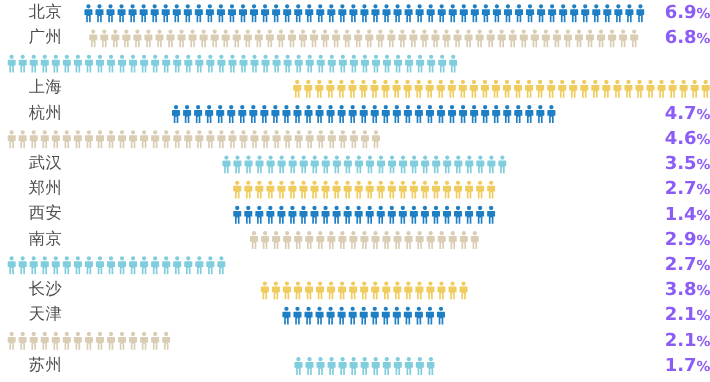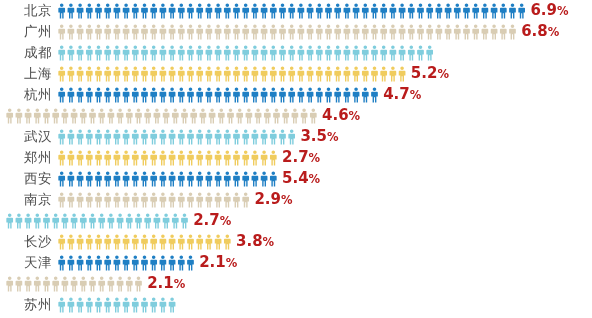--- a/index.html
+++ b/index.html
@@ -18,20 +18,21 @@
   .rows {
     position: absolute;
     left: 0;
     top: 0;
     width: 592px;
   }
   .row {
     display: flex;
     align-items: center;
     height: 21px;
+    justify-content: space-between;
   }
   .row-label {
     width: 52px;
     flex: 0 0 52px;
     text-align: right;
     font-size: 13.5px;
     color: #4d4d4d;
     letter-spacing: 0.5px;
     line-height: 21px;
     white-space: nowrap;
@@ -46,21 +47,21 @@
   }
   .icons-strip {
     display: block;
     height: 16px;
   }
   .row-value {
     flex: 0 0 auto;
     margin-left: 5px;
     font-size: 15px;
     font-weight: bold;
-    color: #b91c1c;
+    color: #8b5cf6;
     line-height: 21px;
     white-space: nowrap;
     font-family: "DejaVu Sans", "Liberation Sans", sans-serif;
   }
   .row-value .pct {
     font-size: 11.5px;
   }
 </style>
 </head>
 <body>
@@ -178,21 +179,20 @@
             <path d="M3.7 0.55 C2.72 0.55 1.95 1.33 1.95 2.3 C1.95 3.28 2.72 4.05 3.7 4.05 C4.68 4.05 5.45 3.28 5.45 2.3 C5.45 1.33 4.68 0.55 3.7 0.55 Z M1.15 4.75 L6.25 4.75 C6.72 4.75 7.05 5.1 7.05 5.6 L7.05 9.5 L5.6 9.5 L5.6 9.45 L5.6 15.45 L4.2 15.45 L4.2 10.3 L3.2 10.3 L3.2 15.45 L1.8 15.45 L1.8 9.45 L0.35 9.45 L0.35 5.6 C0.35 5.1 0.68 4.75 1.15 4.75 Z" fill="#d9cdb4" transform="translate(414.00,0)"></path>
             <path d="M3.7 0.55 C2.72 0.55 1.95 1.33 1.95 2.3 C1.95 3.28 2.72 4.05 3.7 4.05 C4.68 4.05 5.45 3.28 5.45 2.3 C5.45 1.33 4.68 0.55 3.7 0.55 Z M1.15 4.75 L6.25 4.75 C6.72 4.75 7.05 5.1 7.05 5.6 L7.05 9.5 L5.6 9.5 L5.6 9.45 L5.6 15.45 L4.2 15.45 L4.2 10.3 L3.2 10.3 L3.2 15.45 L1.8 15.45 L1.8 9.45 L0.35 9.45 L0.35 5.6 C0.35 5.1 0.68 4.75 1.15 4.75 Z" fill="#d9cdb4" transform="translate(423.20,0)"></path>
             <path d="M3.7 0.55 C2.72 0.55 1.95 1.33 1.95 2.3 C1.95 3.28 2.72 4.05 3.7 4.05 C4.68 4.05 5.45 3.28 5.45 2.3 C5.45 1.33 4.68 0.55 3.7 0.55 Z M1.15 4.75 L6.25 4.75 C6.72 4.75 7.05 5.1 7.05 5.6 L7.05 9.5 L5.6 9.5 L5.6 9.45 L5.6 15.45 L4.2 15.45 L4.2 10.3 L3.2 10.3 L3.2 15.45 L1.8 15.45 L1.8 9.45 L0.35 9.45 L0.35 5.6 C0.35 5.1 0.68 4.75 1.15 4.75 Z" fill="#d9cdb4" transform="translate(432.40,0)"></path>
             <path d="M3.7 0.55 C2.72 0.55 1.95 1.33 1.95 2.3 C1.95 3.28 2.72 4.05 3.7 4.05 C4.68 4.05 5.45 3.28 5.45 2.3 C5.45 1.33 4.68 0.55 3.7 0.55 Z M1.15 4.75 L6.25 4.75 C6.72 4.75 7.05 5.1 7.05 5.6 L7.05 9.5 L5.6 9.5 L5.6 9.45 L5.6 15.45 L4.2 15.45 L4.2 10.3 L3.2 10.3 L3.2 15.45 L1.8 15.45 L1.8 9.45 L0.35 9.45 L0.35 5.6 C0.35 5.1 0.68 4.75 1.15 4.75 Z" fill="#d9cdb4" transform="translate(441.60,0)"></path>
             <path d="M3.7 0.55 C2.72 0.55 1.95 1.33 1.95 2.3 C1.95 3.28 2.72 4.05 3.7 4.05 C4.68 4.05 5.45 3.28 5.45 2.3 C5.45 1.33 4.68 0.55 3.7 0.55 Z M1.15 4.75 L6.25 4.75 C6.72 4.75 7.05 5.1 7.05 5.6 L7.05 9.5 L5.6 9.5 L5.6 9.45 L5.6 15.45 L4.2 15.45 L4.2 10.3 L3.2 10.3 L3.2 15.45 L1.8 15.45 L1.8 9.45 L0.35 9.45 L0.35 5.6 C0.35 5.1 0.68 4.75 1.15 4.75 Z" fill="#d9cdb4" transform="translate(450.80,0)"></path>
           </svg>
         </div>
         <div class="row-value"><span>6.8</span><span class="pct">%</span></div>
       </div>
       <div class="row">
-        <div class="row-label">成都</div>
         <div class="row-icons">
           <svg class="icons-strip" width="375.40" height="16" viewBox="0 0 375.40 16">
             <path d="M3.7 0.55 C2.72 0.55 1.95 1.33 1.95 2.3 C1.95 3.28 2.72 4.05 3.7 4.05 C4.68 4.05 5.45 3.28 5.45 2.3 C5.45 1.33 4.68 0.55 3.7 0.55 Z M1.15 4.75 L6.25 4.75 C6.72 4.75 7.05 5.1 7.05 5.6 L7.05 9.5 L5.6 9.5 L5.6 9.45 L5.6 15.45 L4.2 15.45 L4.2 10.3 L3.2 10.3 L3.2 15.45 L1.8 15.45 L1.8 9.45 L0.35 9.45 L0.35 5.6 C0.35 5.1 0.68 4.75 1.15 4.75 Z" fill="#7fcddd" transform="translate(0.00,0)"></path>
             <path d="M3.7 0.55 C2.72 0.55 1.95 1.33 1.95 2.3 C1.95 3.28 2.72 4.05 3.7 4.05 C4.68 4.05 5.45 3.28 5.45 2.3 C5.45 1.33 4.68 0.55 3.7 0.55 Z M1.15 4.75 L6.25 4.75 C6.72 4.75 7.05 5.1 7.05 5.6 L7.05 9.5 L5.6 9.5 L5.6 9.45 L5.6 15.45 L4.2 15.45 L4.2 10.3 L3.2 10.3 L3.2 15.45 L1.8 15.45 L1.8 9.45 L0.35 9.45 L0.35 5.6 C0.35 5.1 0.68 4.75 1.15 4.75 Z" fill="#7fcddd" transform="translate(9.20,0)"></path>
             <path d="M3.7 0.55 C2.72 0.55 1.95 1.33 1.95 2.3 C1.95 3.28 2.72 4.05 3.7 4.05 C4.68 4.05 5.45 3.28 5.45 2.3 C5.45 1.33 4.68 0.55 3.7 0.55 Z M1.15 4.75 L6.25 4.75 C6.72 4.75 7.05 5.1 7.05 5.6 L7.05 9.5 L5.6 9.5 L5.6 9.45 L5.6 15.45 L4.2 15.45 L4.2 10.3 L3.2 10.3 L3.2 15.45 L1.8 15.45 L1.8 9.45 L0.35 9.45 L0.35 5.6 C0.35 5.1 0.68 4.75 1.15 4.75 Z" fill="#7fcddd" transform="translate(18.40,0)"></path>
             <path d="M3.7 0.55 C2.72 0.55 1.95 1.33 1.95 2.3 C1.95 3.28 2.72 4.05 3.7 4.05 C4.68 4.05 5.45 3.28 5.45 2.3 C5.45 1.33 4.68 0.55 3.7 0.55 Z M1.15 4.75 L6.25 4.75 C6.72 4.75 7.05 5.1 7.05 5.6 L7.05 9.5 L5.6 9.5 L5.6 9.45 L5.6 15.45 L4.2 15.45 L4.2 10.3 L3.2 10.3 L3.2 15.45 L1.8 15.45 L1.8 9.45 L0.35 9.45 L0.35 5.6 C0.35 5.1 0.68 4.75 1.15 4.75 Z" fill="#7fcddd" transform="translate(27.60,0)"></path>
             <path d="M3.7 0.55 C2.72 0.55 1.95 1.33 1.95 2.3 C1.95 3.28 2.72 4.05 3.7 4.05 C4.68 4.05 5.45 3.28 5.45 2.3 C5.45 1.33 4.68 0.55 3.7 0.55 Z M1.15 4.75 L6.25 4.75 C6.72 4.75 7.05 5.1 7.05 5.6 L7.05 9.5 L5.6 9.5 L5.6 9.45 L5.6 15.45 L4.2 15.45 L4.2 10.3 L3.2 10.3 L3.2 15.45 L1.8 15.45 L1.8 9.45 L0.35 9.45 L0.35 5.6 C0.35 5.1 0.68 4.75 1.15 4.75 Z" fill="#7fcddd" transform="translate(36.80,0)"></path>
             <path d="M3.7 0.55 C2.72 0.55 1.95 1.33 1.95 2.3 C1.95 3.28 2.72 4.05 3.7 4.05 C4.68 4.05 5.45 3.28 5.45 2.3 C5.45 1.33 4.68 0.55 3.7 0.55 Z M1.15 4.75 L6.25 4.75 C6.72 4.75 7.05 5.1 7.05 5.6 L7.05 9.5 L5.6 9.5 L5.6 9.45 L5.6 15.45 L4.2 15.45 L4.2 10.3 L3.2 10.3 L3.2 15.45 L1.8 15.45 L1.8 9.45 L0.35 9.45 L0.35 5.6 C0.35 5.1 0.68 4.75 1.15 4.75 Z" fill="#7fcddd" transform="translate(46.00,0)"></path>
             <path d="M3.7 0.55 C2.72 0.55 1.95 1.33 1.95 2.3 C1.95 3.28 2.72 4.05 3.7 4.05 C4.68 4.05 5.45 3.28 5.45 2.3 C5.45 1.33 4.68 0.55 3.7 0.55 Z M1.15 4.75 L6.25 4.75 C6.72 4.75 7.05 5.1 7.05 5.6 L7.05 9.5 L5.6 9.5 L5.6 9.45 L5.6 15.45 L4.2 15.45 L4.2 10.3 L3.2 10.3 L3.2 15.45 L1.8 15.45 L1.8 9.45 L0.35 9.45 L0.35 5.6 C0.35 5.1 0.68 4.75 1.15 4.75 Z" fill="#7fcddd" transform="translate(55.20,0)"></path>
             <path d="M3.7 0.55 C2.72 0.55 1.95 1.33 1.95 2.3 C1.95 3.28 2.72 4.05 3.7 4.05 C4.68 4.05 5.45 3.28 5.45 2.3 C5.45 1.33 4.68 0.55 3.7 0.55 Z M1.15 4.75 L6.25 4.75 C6.72 4.75 7.05 5.1 7.05 5.6 L7.05 9.5 L5.6 9.5 L5.6 9.45 L5.6 15.45 L4.2 15.45 L4.2 10.3 L3.2 10.3 L3.2 15.45 L1.8 15.45 L1.8 9.45 L0.35 9.45 L0.35 5.6 C0.35 5.1 0.68 4.75 1.15 4.75 Z" fill="#7fcddd" transform="translate(64.40,0)"></path>
@@ -269,21 +269,20 @@
             <path d="M3.7 0.55 C2.72 0.55 1.95 1.33 1.95 2.3 C1.95 3.28 2.72 4.05 3.7 4.05 C4.68 4.05 5.45 3.28 5.45 2.3 C5.45 1.33 4.68 0.55 3.7 0.55 Z M1.15 4.75 L6.25 4.75 C6.72 4.75 7.05 5.1 7.05 5.6 L7.05 9.5 L5.6 9.5 L5.6 9.45 L5.6 15.45 L4.2 15.45 L4.2 10.3 L3.2 10.3 L3.2 15.45 L1.8 15.45 L1.8 9.45 L0.35 9.45 L0.35 5.6 C0.35 5.1 0.68 4.75 1.15 4.75 Z" fill="#f0cc5e" transform="translate(276.00,0)"></path>
             <path d="M3.7 0.55 C2.72 0.55 1.95 1.33 1.95 2.3 C1.95 3.28 2.72 4.05 3.7 4.05 C4.68 4.05 5.45 3.28 5.45 2.3 C5.45 1.33 4.68 0.55 3.7 0.55 Z M1.15 4.75 L6.25 4.75 C6.72 4.75 7.05 5.1 7.05 5.6 L7.05 9.5 L5.6 9.5 L5.6 9.45 L5.6 15.45 L4.2 15.45 L4.2 10.3 L3.2 10.3 L3.2 15.45 L1.8 15.45 L1.8 9.45 L0.35 9.45 L0.35 5.6 C0.35 5.1 0.68 4.75 1.15 4.75 Z" fill="#f0cc5e" transform="translate(285.20,0)"></path>
             <path d="M3.7 0.55 C2.72 0.55 1.95 1.33 1.95 2.3 C1.95 3.28 2.72 4.05 3.7 4.05 C4.68 4.05 5.45 3.28 5.45 2.3 C5.45 1.33 4.68 0.55 3.7 0.55 Z M1.15 4.75 L6.25 4.75 C6.72 4.75 7.05 5.1 7.05 5.6 L7.05 9.5 L5.6 9.5 L5.6 9.45 L5.6 15.45 L4.2 15.45 L4.2 10.3 L3.2 10.3 L3.2 15.45 L1.8 15.45 L1.8 9.45 L0.35 9.45 L0.35 5.6 C0.35 5.1 0.68 4.75 1.15 4.75 Z" fill="#f0cc5e" transform="translate(294.40,0)"></path>
             <path d="M3.7 0.55 C2.72 0.55 1.95 1.33 1.95 2.3 C1.95 3.28 2.72 4.05 3.7 4.05 C4.68 4.05 5.45 3.28 5.45 2.3 C5.45 1.33 4.68 0.55 3.7 0.55 Z M1.15 4.75 L6.25 4.75 C6.72 4.75 7.05 5.1 7.05 5.6 L7.05 9.5 L5.6 9.5 L5.6 9.45 L5.6 15.45 L4.2 15.45 L4.2 10.3 L3.2 10.3 L3.2 15.45 L1.8 15.45 L1.8 9.45 L0.35 9.45 L0.35 5.6 C0.35 5.1 0.68 4.75 1.15 4.75 Z" fill="#f0cc5e" transform="translate(303.60,0)"></path>
             <path d="M3.7 0.55 C2.72 0.55 1.95 1.33 1.95 2.3 C1.95 3.28 2.72 4.05 3.7 4.05 C4.68 4.05 5.45 3.28 5.45 2.3 C5.45 1.33 4.68 0.55 3.7 0.55 Z M1.15 4.75 L6.25 4.75 C6.72 4.75 7.05 5.1 7.05 5.6 L7.05 9.5 L5.6 9.5 L5.6 9.45 L5.6 15.45 L4.2 15.45 L4.2 10.3 L3.2 10.3 L3.2 15.45 L1.8 15.45 L1.8 9.45 L0.35 9.45 L0.35 5.6 C0.35 5.1 0.68 4.75 1.15 4.75 Z" fill="#f0cc5e" transform="translate(312.80,0)"></path>
             <path d="M3.7 0.55 C2.72 0.55 1.95 1.33 1.95 2.3 C1.95 3.28 2.72 4.05 3.7 4.05 C4.68 4.05 5.45 3.28 5.45 2.3 C5.45 1.33 4.68 0.55 3.7 0.55 Z M1.15 4.75 L6.25 4.75 C6.72 4.75 7.05 5.1 7.05 5.6 L7.05 9.5 L5.6 9.5 L5.6 9.45 L5.6 15.45 L4.2 15.45 L4.2 10.3 L3.2 10.3 L3.2 15.45 L1.8 15.45 L1.8 9.45 L0.35 9.45 L0.35 5.6 C0.35 5.1 0.68 4.75 1.15 4.75 Z" fill="#f0cc5e" transform="translate(322.00,0)"></path>
             <path d="M3.7 0.55 C2.72 0.55 1.95 1.33 1.95 2.3 C1.95 3.28 2.72 4.05 3.7 4.05 C4.68 4.05 5.45 3.28 5.45 2.3 C5.45 1.33 4.68 0.55 3.7 0.55 Z M1.15 4.75 L6.25 4.75 C6.72 4.75 7.05 5.1 7.05 5.6 L7.05 9.5 L5.6 9.5 L5.6 9.45 L5.6 15.45 L4.2 15.45 L4.2 10.3 L3.2 10.3 L3.2 15.45 L1.8 15.45 L1.8 9.45 L0.35 9.45 L0.35 5.6 C0.35 5.1 0.68 4.75 1.15 4.75 Z" fill="#f0cc5e" transform="translate(331.20,0)"></path>
             <path d="M3.7 0.55 C2.72 0.55 1.95 1.33 1.95 2.3 C1.95 3.28 2.72 4.05 3.7 4.05 C4.68 4.05 5.45 3.28 5.45 2.3 C5.45 1.33 4.68 0.55 3.7 0.55 Z M1.15 4.75 L6.25 4.75 C6.72 4.75 7.05 5.1 7.05 5.6 L7.05 9.5 L5.6 9.5 L5.6 9.45 L5.6 15.45 L4.2 15.45 L4.2 10.3 L3.2 10.3 L3.2 15.45 L1.8 15.45 L1.8 9.45 L0.35 9.45 L0.35 5.6 C0.35 5.1 0.68 4.75 1.15 4.75 Z" fill="#f0cc5e" transform="translate(340.40,0)"></path>
           </svg>
         </div>
-        <div class="row-value"><span>5.2</span><span class="pct">%</span></div>
       </div>
       <div class="row">
         <div class="row-label">杭州</div>
         <div class="row-icons">
           <svg class="icons-strip" width="320.20" height="16" viewBox="0 0 320.20 16">
             <path d="M3.7 0.55 C2.72 0.55 1.95 1.33 1.95 2.3 C1.95 3.28 2.72 4.05 3.7 4.05 C4.68 4.05 5.45 3.28 5.45 2.3 C5.45 1.33 4.68 0.55 3.7 0.55 Z M1.15 4.75 L6.25 4.75 C6.72 4.75 7.05 5.1 7.05 5.6 L7.05 9.5 L5.6 9.5 L5.6 9.45 L5.6 15.45 L4.2 15.45 L4.2 10.3 L3.2 10.3 L3.2 15.45 L1.8 15.45 L1.8 9.45 L0.35 9.45 L0.35 5.6 C0.35 5.1 0.68 4.75 1.15 4.75 Z" fill="#1f7fc4" transform="translate(0.00,0)"></path>
             <path d="M3.7 0.55 C2.72 0.55 1.95 1.33 1.95 2.3 C1.95 3.28 2.72 4.05 3.7 4.05 C4.68 4.05 5.45 3.28 5.45 2.3 C5.45 1.33 4.68 0.55 3.7 0.55 Z M1.15 4.75 L6.25 4.75 C6.72 4.75 7.05 5.1 7.05 5.6 L7.05 9.5 L5.6 9.5 L5.6 9.45 L5.6 15.45 L4.2 15.45 L4.2 10.3 L3.2 10.3 L3.2 15.45 L1.8 15.45 L1.8 9.45 L0.35 9.45 L0.35 5.6 C0.35 5.1 0.68 4.75 1.15 4.75 Z" fill="#1f7fc4" transform="translate(9.20,0)"></path>
             <path d="M3.7 0.55 C2.72 0.55 1.95 1.33 1.95 2.3 C1.95 3.28 2.72 4.05 3.7 4.05 C4.68 4.05 5.45 3.28 5.45 2.3 C5.45 1.33 4.68 0.55 3.7 0.55 Z M1.15 4.75 L6.25 4.75 C6.72 4.75 7.05 5.1 7.05 5.6 L7.05 9.5 L5.6 9.5 L5.6 9.45 L5.6 15.45 L4.2 15.45 L4.2 10.3 L3.2 10.3 L3.2 15.45 L1.8 15.45 L1.8 9.45 L0.35 9.45 L0.35 5.6 C0.35 5.1 0.68 4.75 1.15 4.75 Z" fill="#1f7fc4" transform="translate(18.40,0)"></path>
             <path d="M3.7 0.55 C2.72 0.55 1.95 1.33 1.95 2.3 C1.95 3.28 2.72 4.05 3.7 4.05 C4.68 4.05 5.45 3.28 5.45 2.3 C5.45 1.33 4.68 0.55 3.7 0.55 Z M1.15 4.75 L6.25 4.75 C6.72 4.75 7.05 5.1 7.05 5.6 L7.05 9.5 L5.6 9.5 L5.6 9.45 L5.6 15.45 L4.2 15.45 L4.2 10.3 L3.2 10.3 L3.2 15.45 L1.8 15.45 L1.8 9.45 L0.35 9.45 L0.35 5.6 C0.35 5.1 0.68 4.75 1.15 4.75 Z" fill="#1f7fc4" transform="translate(27.60,0)"></path>
             <path d="M3.7 0.55 C2.72 0.55 1.95 1.33 1.95 2.3 C1.95 3.28 2.72 4.05 3.7 4.05 C4.68 4.05 5.45 3.28 5.45 2.3 C5.45 1.33 4.68 0.55 3.7 0.55 Z M1.15 4.75 L6.25 4.75 C6.72 4.75 7.05 5.1 7.05 5.6 L7.05 9.5 L5.6 9.5 L5.6 9.45 L5.6 15.45 L4.2 15.45 L4.2 10.3 L3.2 10.3 L3.2 15.45 L1.8 15.45 L1.8 9.45 L0.35 9.45 L0.35 5.6 C0.35 5.1 0.68 4.75 1.15 4.75 Z" fill="#1f7fc4" transform="translate(36.80,0)"></path>
@@ -451,21 +450,21 @@
             <path d="M3.7 0.55 C2.72 0.55 1.95 1.33 1.95 2.3 C1.95 3.28 2.72 4.05 3.7 4.05 C4.68 4.05 5.45 3.28 5.45 2.3 C5.45 1.33 4.68 0.55 3.7 0.55 Z M1.15 4.75 L6.25 4.75 C6.72 4.75 7.05 5.1 7.05 5.6 L7.05 9.5 L5.6 9.5 L5.6 9.45 L5.6 15.45 L4.2 15.45 L4.2 10.3 L3.2 10.3 L3.2 15.45 L1.8 15.45 L1.8 9.45 L0.35 9.45 L0.35 5.6 C0.35 5.1 0.68 4.75 1.15 4.75 Z" fill="#1f7fc4" transform="translate(147.20,0)"></path>
             <path d="M3.7 0.55 C2.72 0.55 1.95 1.33 1.95 2.3 C1.95 3.28 2.72 4.05 3.7 4.05 C4.68 4.05 5.45 3.28 5.45 2.3 C5.45 1.33 4.68 0.55 3.7 0.55 Z M1.15 4.75 L6.25 4.75 C6.72 4.75 7.05 5.1 7.05 5.6 L7.05 9.5 L5.6 9.5 L5.6 9.45 L5.6 15.45 L4.2 15.45 L4.2 10.3 L3.2 10.3 L3.2 15.45 L1.8 15.45 L1.8 9.45 L0.35 9.45 L0.35 5.6 C0.35 5.1 0.68 4.75 1.15 4.75 Z" fill="#1f7fc4" transform="translate(156.40,0)"></path>
             <path d="M3.7 0.55 C2.72 0.55 1.95 1.33 1.95 2.3 C1.95 3.28 2.72 4.05 3.7 4.05 C4.68 4.05 5.45 3.28 5.45 2.3 C5.45 1.33 4.68 0.55 3.7 0.55 Z M1.15 4.75 L6.25 4.75 C6.72 4.75 7.05 5.1 7.05 5.6 L7.05 9.5 L5.6 9.5 L5.6 9.45 L5.6 15.45 L4.2 15.45 L4.2 10.3 L3.2 10.3 L3.2 15.45 L1.8 15.45 L1.8 9.45 L0.35 9.45 L0.35 5.6 C0.35 5.1 0.68 4.75 1.15 4.75 Z" fill="#1f7fc4" transform="translate(165.60,0)"></path>
             <path d="M3.7 0.55 C2.72 0.55 1.95 1.33 1.95 2.3 C1.95 3.28 2.72 4.05 3.7 4.05 C4.68 4.05 5.45 3.28 5.45 2.3 C5.45 1.33 4.68 0.55 3.7 0.55 Z M1.15 4.75 L6.25 4.75 C6.72 4.75 7.05 5.1 7.05 5.6 L7.05 9.5 L5.6 9.5 L5.6 9.45 L5.6 15.45 L4.2 15.45 L4.2 10.3 L3.2 10.3 L3.2 15.45 L1.8 15.45 L1.8 9.45 L0.35 9.45 L0.35 5.6 C0.35 5.1 0.68 4.75 1.15 4.75 Z" fill="#1f7fc4" transform="translate(174.80,0)"></path>
             <path d="M3.7 0.55 C2.72 0.55 1.95 1.33 1.95 2.3 C1.95 3.28 2.72 4.05 3.7 4.05 C4.68 4.05 5.45 3.28 5.45 2.3 C5.45 1.33 4.68 0.55 3.7 0.55 Z M1.15 4.75 L6.25 4.75 C6.72 4.75 7.05 5.1 7.05 5.6 L7.05 9.5 L5.6 9.5 L5.6 9.45 L5.6 15.45 L4.2 15.45 L4.2 10.3 L3.2 10.3 L3.2 15.45 L1.8 15.45 L1.8 9.45 L0.35 9.45 L0.35 5.6 C0.35 5.1 0.68 4.75 1.15 4.75 Z" fill="#1f7fc4" transform="translate(184.00,0)"></path>
             <path d="M3.7 0.55 C2.72 0.55 1.95 1.33 1.95 2.3 C1.95 3.28 2.72 4.05 3.7 4.05 C4.68 4.05 5.45 3.28 5.45 2.3 C5.45 1.33 4.68 0.55 3.7 0.55 Z M1.15 4.75 L6.25 4.75 C6.72 4.75 7.05 5.1 7.05 5.6 L7.05 9.5 L5.6 9.5 L5.6 9.45 L5.6 15.45 L4.2 15.45 L4.2 10.3 L3.2 10.3 L3.2 15.45 L1.8 15.45 L1.8 9.45 L0.35 9.45 L0.35 5.6 C0.35 5.1 0.68 4.75 1.15 4.75 Z" fill="#1f7fc4" transform="translate(193.20,0)"></path>
             <path d="M3.7 0.55 C2.72 0.55 1.95 1.33 1.95 2.3 C1.95 3.28 2.72 4.05 3.7 4.05 C4.68 4.05 5.45 3.28 5.45 2.3 C5.45 1.33 4.68 0.55 3.7 0.55 Z M1.15 4.75 L6.25 4.75 C6.72 4.75 7.05 5.1 7.05 5.6 L7.05 9.5 L5.6 9.5 L5.6 9.45 L5.6 15.45 L4.2 15.45 L4.2 10.3 L3.2 10.3 L3.2 15.45 L1.8 15.45 L1.8 9.45 L0.35 9.45 L0.35 5.6 C0.35 5.1 0.68 4.75 1.15 4.75 Z" fill="#1f7fc4" transform="translate(202.40,0)"></path>
             <path d="M3.7 0.55 C2.72 0.55 1.95 1.33 1.95 2.3 C1.95 3.28 2.72 4.05 3.7 4.05 C4.68 4.05 5.45 3.28 5.45 2.3 C5.45 1.33 4.68 0.55 3.7 0.55 Z M1.15 4.75 L6.25 4.75 C6.72 4.75 7.05 5.1 7.05 5.6 L7.05 9.5 L5.6 9.5 L5.6 9.45 L5.6 15.45 L4.2 15.45 L4.2 10.3 L3.2 10.3 L3.2 15.45 L1.8 15.45 L1.8 9.45 L0.35 9.45 L0.35 5.6 C0.35 5.1 0.68 4.75 1.15 4.75 Z" fill="#1f7fc4" transform="translate(211.60,0)"></path>
           </svg>
         </div>
-        <div class="row-value"><span>5.4</span><span class="pct">%</span></div>
+        <div class="row-value"><span>1.4</span><span class="pct">%</span></div>
       </div>
       <div class="row">
         <div class="row-label">南京</div>
         <div class="row-icons">
           <svg class="icons-strip" width="191.40" height="16" viewBox="0 0 191.40 16">
             <path d="M3.7 0.55 C2.72 0.55 1.95 1.33 1.95 2.3 C1.95 3.28 2.72 4.05 3.7 4.05 C4.68 4.05 5.45 3.28 5.45 2.3 C5.45 1.33 4.68 0.55 3.7 0.55 Z M1.15 4.75 L6.25 4.75 C6.72 4.75 7.05 5.1 7.05 5.6 L7.05 9.5 L5.6 9.5 L5.6 9.45 L5.6 15.45 L4.2 15.45 L4.2 10.3 L3.2 10.3 L3.2 15.45 L1.8 15.45 L1.8 9.45 L0.35 9.45 L0.35 5.6 C0.35 5.1 0.68 4.75 1.15 4.75 Z" fill="#d9cdb4" transform="translate(0.00,0)"></path>
             <path d="M3.7 0.55 C2.72 0.55 1.95 1.33 1.95 2.3 C1.95 3.28 2.72 4.05 3.7 4.05 C4.68 4.05 5.45 3.28 5.45 2.3 C5.45 1.33 4.68 0.55 3.7 0.55 Z M1.15 4.75 L6.25 4.75 C6.72 4.75 7.05 5.1 7.05 5.6 L7.05 9.5 L5.6 9.5 L5.6 9.45 L5.6 15.45 L4.2 15.45 L4.2 10.3 L3.2 10.3 L3.2 15.45 L1.8 15.45 L1.8 9.45 L0.35 9.45 L0.35 5.6 C0.35 5.1 0.68 4.75 1.15 4.75 Z" fill="#d9cdb4" transform="translate(9.20,0)"></path>
             <path d="M3.7 0.55 C2.72 0.55 1.95 1.33 1.95 2.3 C1.95 3.28 2.72 4.05 3.7 4.05 C4.68 4.05 5.45 3.28 5.45 2.3 C5.45 1.33 4.68 0.55 3.7 0.55 Z M1.15 4.75 L6.25 4.75 C6.72 4.75 7.05 5.1 7.05 5.6 L7.05 9.5 L5.6 9.5 L5.6 9.45 L5.6 15.45 L4.2 15.45 L4.2 10.3 L3.2 10.3 L3.2 15.45 L1.8 15.45 L1.8 9.45 L0.35 9.45 L0.35 5.6 C0.35 5.1 0.68 4.75 1.15 4.75 Z" fill="#d9cdb4" transform="translate(18.40,0)"></path>
             <path d="M3.7 0.55 C2.72 0.55 1.95 1.33 1.95 2.3 C1.95 3.28 2.72 4.05 3.7 4.05 C4.68 4.05 5.45 3.28 5.45 2.3 C5.45 1.33 4.68 0.55 3.7 0.55 Z M1.15 4.75 L6.25 4.75 C6.72 4.75 7.05 5.1 7.05 5.6 L7.05 9.5 L5.6 9.5 L5.6 9.45 L5.6 15.45 L4.2 15.45 L4.2 10.3 L3.2 10.3 L3.2 15.45 L1.8 15.45 L1.8 9.45 L0.35 9.45 L0.35 5.6 C0.35 5.1 0.68 4.75 1.15 4.75 Z" fill="#d9cdb4" transform="translate(27.60,0)"></path>
             <path d="M3.7 0.55 C2.72 0.55 1.95 1.33 1.95 2.3 C1.95 3.28 2.72 4.05 3.7 4.05 C4.68 4.05 5.45 3.28 5.45 2.3 C5.45 1.33 4.68 0.55 3.7 0.55 Z M1.15 4.75 L6.25 4.75 C6.72 4.75 7.05 5.1 7.05 5.6 L7.05 9.5 L5.6 9.5 L5.6 9.45 L5.6 15.45 L4.2 15.45 L4.2 10.3 L3.2 10.3 L3.2 15.45 L1.8 15.45 L1.8 9.45 L0.35 9.45 L0.35 5.6 C0.35 5.1 0.68 4.75 1.15 4.75 Z" fill="#d9cdb4" transform="translate(36.80,0)"></path>
@@ -600,15 +599,16 @@
             <path d="M3.7 0.55 C2.72 0.55 1.95 1.33 1.95 2.3 C1.95 3.28 2.72 4.05 3.7 4.05 C4.68 4.05 5.45 3.28 5.45 2.3 C5.45 1.33 4.68 0.55 3.7 0.55 Z M1.15 4.75 L6.25 4.75 C6.72 4.75 7.05 5.1 7.05 5.6 L7.05 9.5 L5.6 9.5 L5.6 9.45 L5.6 15.45 L4.2 15.45 L4.2 10.3 L3.2 10.3 L3.2 15.45 L1.8 15.45 L1.8 9.45 L0.35 9.45 L0.35 5.6 C0.35 5.1 0.68 4.75 1.15 4.75 Z" fill="#7fcddd" transform="translate(46.00,0)"></path>
             <path d="M3.7 0.55 C2.72 0.55 1.95 1.33 1.95 2.3 C1.95 3.28 2.72 4.05 3.7 4.05 C4.68 4.05 5.45 3.28 5.45 2.3 C5.45 1.33 4.68 0.55 3.7 0.55 Z M1.15 4.75 L6.25 4.75 C6.72 4.75 7.05 5.1 7.05 5.6 L7.05 9.5 L5.6 9.5 L5.6 9.45 L5.6 15.45 L4.2 15.45 L4.2 10.3 L3.2 10.3 L3.2 15.45 L1.8 15.45 L1.8 9.45 L0.35 9.45 L0.35 5.6 C0.35 5.1 0.68 4.75 1.15 4.75 Z" fill="#7fcddd" transform="translate(55.20,0)"></path>
             <path d="M3.7 0.55 C2.72 0.55 1.95 1.33 1.95 2.3 C1.95 3.28 2.72 4.05 3.7 4.05 C4.68 4.05 5.45 3.28 5.45 2.3 C5.45 1.33 4.68 0.55 3.7 0.55 Z M1.15 4.75 L6.25 4.75 C6.72 4.75 7.05 5.1 7.05 5.6 L7.05 9.5 L5.6 9.5 L5.6 9.45 L5.6 15.45 L4.2 15.45 L4.2 10.3 L3.2 10.3 L3.2 15.45 L1.8 15.45 L1.8 9.45 L0.35 9.45 L0.35 5.6 C0.35 5.1 0.68 4.75 1.15 4.75 Z" fill="#7fcddd" transform="translate(64.40,0)"></path>
             <path d="M3.7 0.55 C2.72 0.55 1.95 1.33 1.95 2.3 C1.95 3.28 2.72 4.05 3.7 4.05 C4.68 4.05 5.45 3.28 5.45 2.3 C5.45 1.33 4.68 0.55 3.7 0.55 Z M1.15 4.75 L6.25 4.75 C6.72 4.75 7.05 5.1 7.05 5.6 L7.05 9.5 L5.6 9.5 L5.6 9.45 L5.6 15.45 L4.2 15.45 L4.2 10.3 L3.2 10.3 L3.2 15.45 L1.8 15.45 L1.8 9.45 L0.35 9.45 L0.35 5.6 C0.35 5.1 0.68 4.75 1.15 4.75 Z" fill="#7fcddd" transform="translate(73.60,0)"></path>
             <path d="M3.7 0.55 C2.72 0.55 1.95 1.33 1.95 2.3 C1.95 3.28 2.72 4.05 3.7 4.05 C4.68 4.05 5.45 3.28 5.45 2.3 C5.45 1.33 4.68 0.55 3.7 0.55 Z M1.15 4.75 L6.25 4.75 C6.72 4.75 7.05 5.1 7.05 5.6 L7.05 9.5 L5.6 9.5 L5.6 9.45 L5.6 15.45 L4.2 15.45 L4.2 10.3 L3.2 10.3 L3.2 15.45 L1.8 15.45 L1.8 9.45 L0.35 9.45 L0.35 5.6 C0.35 5.1 0.68 4.75 1.15 4.75 Z" fill="#7fcddd" transform="translate(82.80,0)"></path>
             <path d="M3.7 0.55 C2.72 0.55 1.95 1.33 1.95 2.3 C1.95 3.28 2.72 4.05 3.7 4.05 C4.68 4.05 5.45 3.28 5.45 2.3 C5.45 1.33 4.68 0.55 3.7 0.55 Z M1.15 4.75 L6.25 4.75 C6.72 4.75 7.05 5.1 7.05 5.6 L7.05 9.5 L5.6 9.5 L5.6 9.45 L5.6 15.45 L4.2 15.45 L4.2 10.3 L3.2 10.3 L3.2 15.45 L1.8 15.45 L1.8 9.45 L0.35 9.45 L0.35 5.6 C0.35 5.1 0.68 4.75 1.15 4.75 Z" fill="#7fcddd" transform="translate(92.00,0)"></path>
             <path d="M3.7 0.55 C2.72 0.55 1.95 1.33 1.95 2.3 C1.95 3.28 2.72 4.05 3.7 4.05 C4.68 4.05 5.45 3.28 5.45 2.3 C5.45 1.33 4.68 0.55 3.7 0.55 Z M1.15 4.75 L6.25 4.75 C6.72 4.75 7.05 5.1 7.05 5.6 L7.05 9.5 L5.6 9.5 L5.6 9.45 L5.6 15.45 L4.2 15.45 L4.2 10.3 L3.2 10.3 L3.2 15.45 L1.8 15.45 L1.8 9.45 L0.35 9.45 L0.35 5.6 C0.35 5.1 0.68 4.75 1.15 4.75 Z" fill="#7fcddd" transform="translate(101.20,0)"></path>
             <path d="M3.7 0.55 C2.72 0.55 1.95 1.33 1.95 2.3 C1.95 3.28 2.72 4.05 3.7 4.05 C4.68 4.05 5.45 3.28 5.45 2.3 C5.45 1.33 4.68 0.55 3.7 0.55 Z M1.15 4.75 L6.25 4.75 C6.72 4.75 7.05 5.1 7.05 5.6 L7.05 9.5 L5.6 9.5 L5.6 9.45 L5.6 15.45 L4.2 15.45 L4.2 10.3 L3.2 10.3 L3.2 15.45 L1.8 15.45 L1.8 9.45 L0.35 9.45 L0.35 5.6 C0.35 5.1 0.68 4.75 1.15 4.75 Z" fill="#7fcddd" transform="translate(110.40,0)"></path>
           </svg>
         </div>
+        <div class="row-value"><span>1.7</span><span class="pct">%</span></div>
       </div>
     </div>
 </div>
 
 </body></html>

